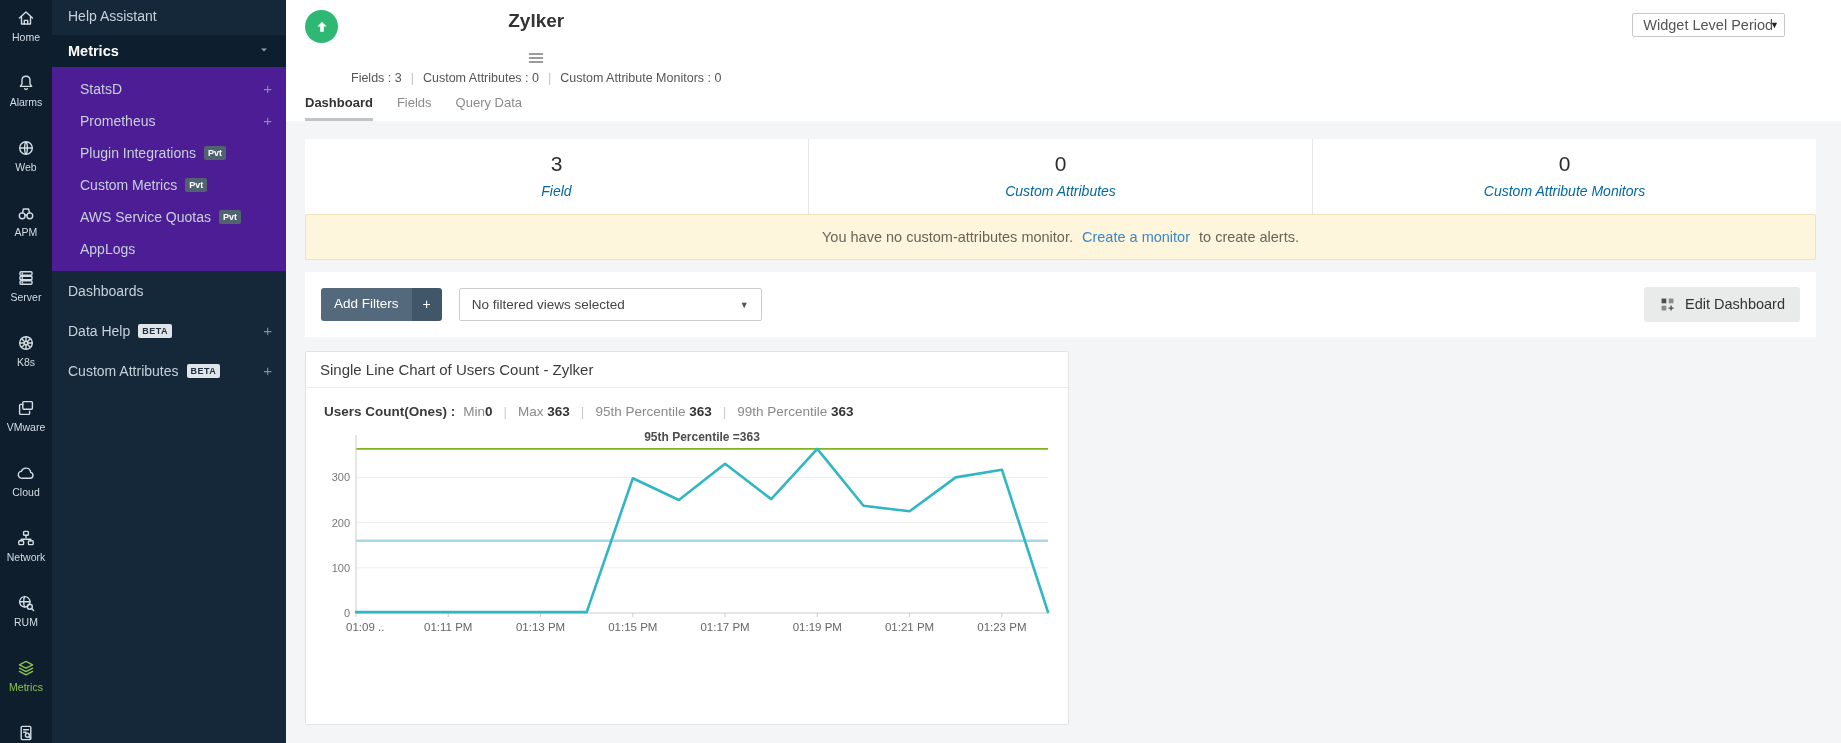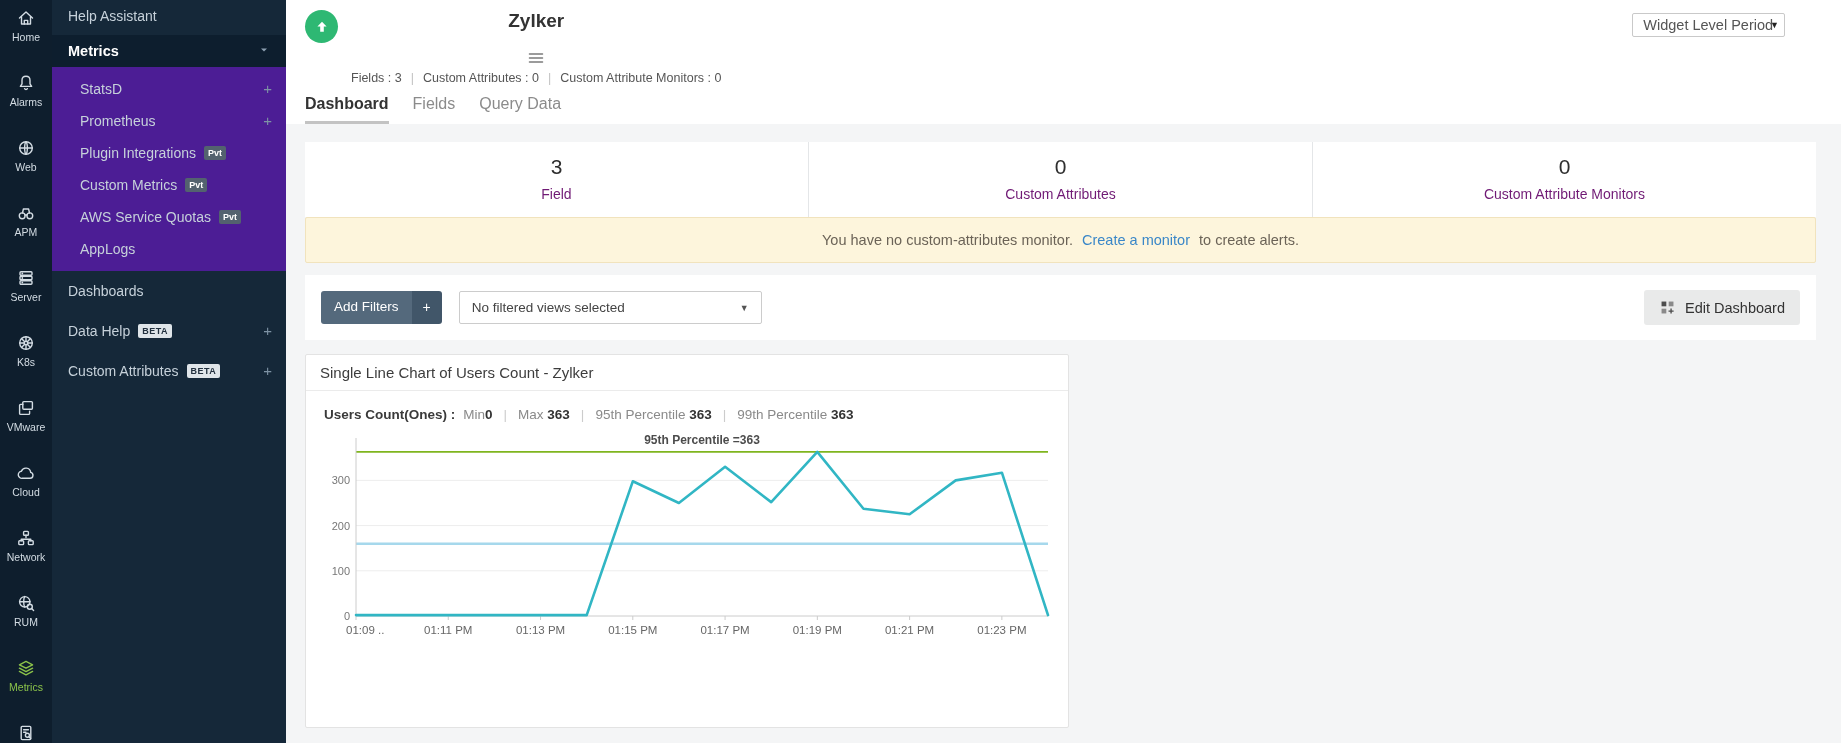--- a/index.html
+++ b/index.html
@@ -31,42 +31,42 @@
   .page-header { background:#fff; padding:10px 24px 0 19px; position:relative; }
   .header-row { display:flex; align-items:flex-start; }
   .avatar { width:33px; height:33px; border-radius:50%; background:#2eb873; display:flex; align-items:center; justify-content:center; margin-right:13px; flex-shrink:0; }
   .avatar svg { width:18px; height:18px; }
   .title-line { display:flex; align-items:center; gap:17px;flex-direction:column; }
   .page-title { font-size:19px; color:#333; font-weight:600; }
   .hamburger svg { width:18px; height:18px; color:#9b9b9b; display:block; }
   .meta-line { margin-top:4px; font-size:12.5px; color:#555; }
   .meta-sep { color:#c2c2c2; margin:0 9px; }
   .tabs { display:flex; gap:24px; margin-top:10px; }
-  .tab { font-size:16px; color:#8b8b8b; padding-bottom:8px; cursor:pointer; }
+  .tab { font-size:13px; color:#8b8b8b; padding-bottom:8px; cursor:pointer; }
   .tab.active { color:#333; font-weight:bold; border-bottom:3px solid #c3c3c3; }
   .period-box { position:absolute; top:13px; right:56px; border:1px solid #c9c9c9; border-radius:2px; padding:3px 5px 3px 10px; font-size:14.5px; color:#555; display:flex; align-items:center; background:#fff; cursor:pointer; }
   .period-caret { font-size:9px; color:#222; margin-left:-3px; }
 
   .content { padding:18px 25px 0 19px; }
   .stats-row { background:#fff; display:flex; }
   .stat-cell { flex:1; text-align:center; padding:13px 0 15px; border-left:1px solid #e4e6e8; }
   .stat-cell:first-child { border-left:none; }
   .stat-value { font-size:21px; color:#2f2f2f; }
-  .stat-label { font-size:14px; color:#701a75; margin-top:7px; }
+  .stat-label { font-size:14px; color:#0369a1; margin-top:7px;font-style:italic; }
 
   .banner { background:#fdf5dc; border:1px solid #f1e3bd; border-radius:2px; text-align:center; padding:14px 10px; font-size:14.5px; color:#6b6357; }
   .banner-link { color:#3a87c8; cursor:pointer; margin:0 5px; }
 
   .filter-bar { margin-top:12px; background:#fff; padding:15px 16px; display:flex; align-items:center; }
   .add-filters { display:flex; cursor:pointer; border-radius:3px; overflow:hidden; }
   .af-label { background:#54697c; color:#fff; font-size:13.5px; padding:8px 13px; }
   .af-plus { background:#415669; color:#fff; padding:8px 11px; font-size:14px; line-height:17px; }
   .views-dd { margin-left:17px; width:303px; border:1px solid #ccc; border-radius:2px; padding:8px 12px; display:flex; align-items:center; justify-content:space-between; font-size:13.5px; color:#444; cursor:pointer; }
   .dd-caret { font-size:9px; color:#555; }
-  .edit-dash { margin-left:auto; background:#e9eaea; border-radius:3px; padding:9px 15px; display:flex; align-items:center; gap:9px; font-size:14.5px; color:#333; cursor:pointer; }
+  .edit-dash { margin-left:auto; background:#e9eaea; border-radius:3px; padding:9px 15px; display:flex; gap:9px; font-size:14.5px; color:#333; cursor:pointer; }
   .edit-dash svg { width:17px; height:17px; display:block; }
 
   .widgets { margin-top:14px; display:flex; gap:16px; align-items:flex-start; }
   .card { background:#fff; border:1px solid #e3e3e3; border-radius:2px; }
   .card-header { padding:9px 14px; display:flex; justify-content:space-between; align-items:center; border-bottom:1px solid #ebebeb; }
   .card-title { font-size:15px; color:#3c3c3c; }
   .bell-btn svg { width:16px; height:16px; color:#b3b3b3; display:block; }
   .card-sum { width:372px; }
   .sum-body { height:146px; display:flex; align-items:center; justify-content:center; }
   .sum-value { font-size:34px; color:#2b2b2b; margin-top:-36px; }

